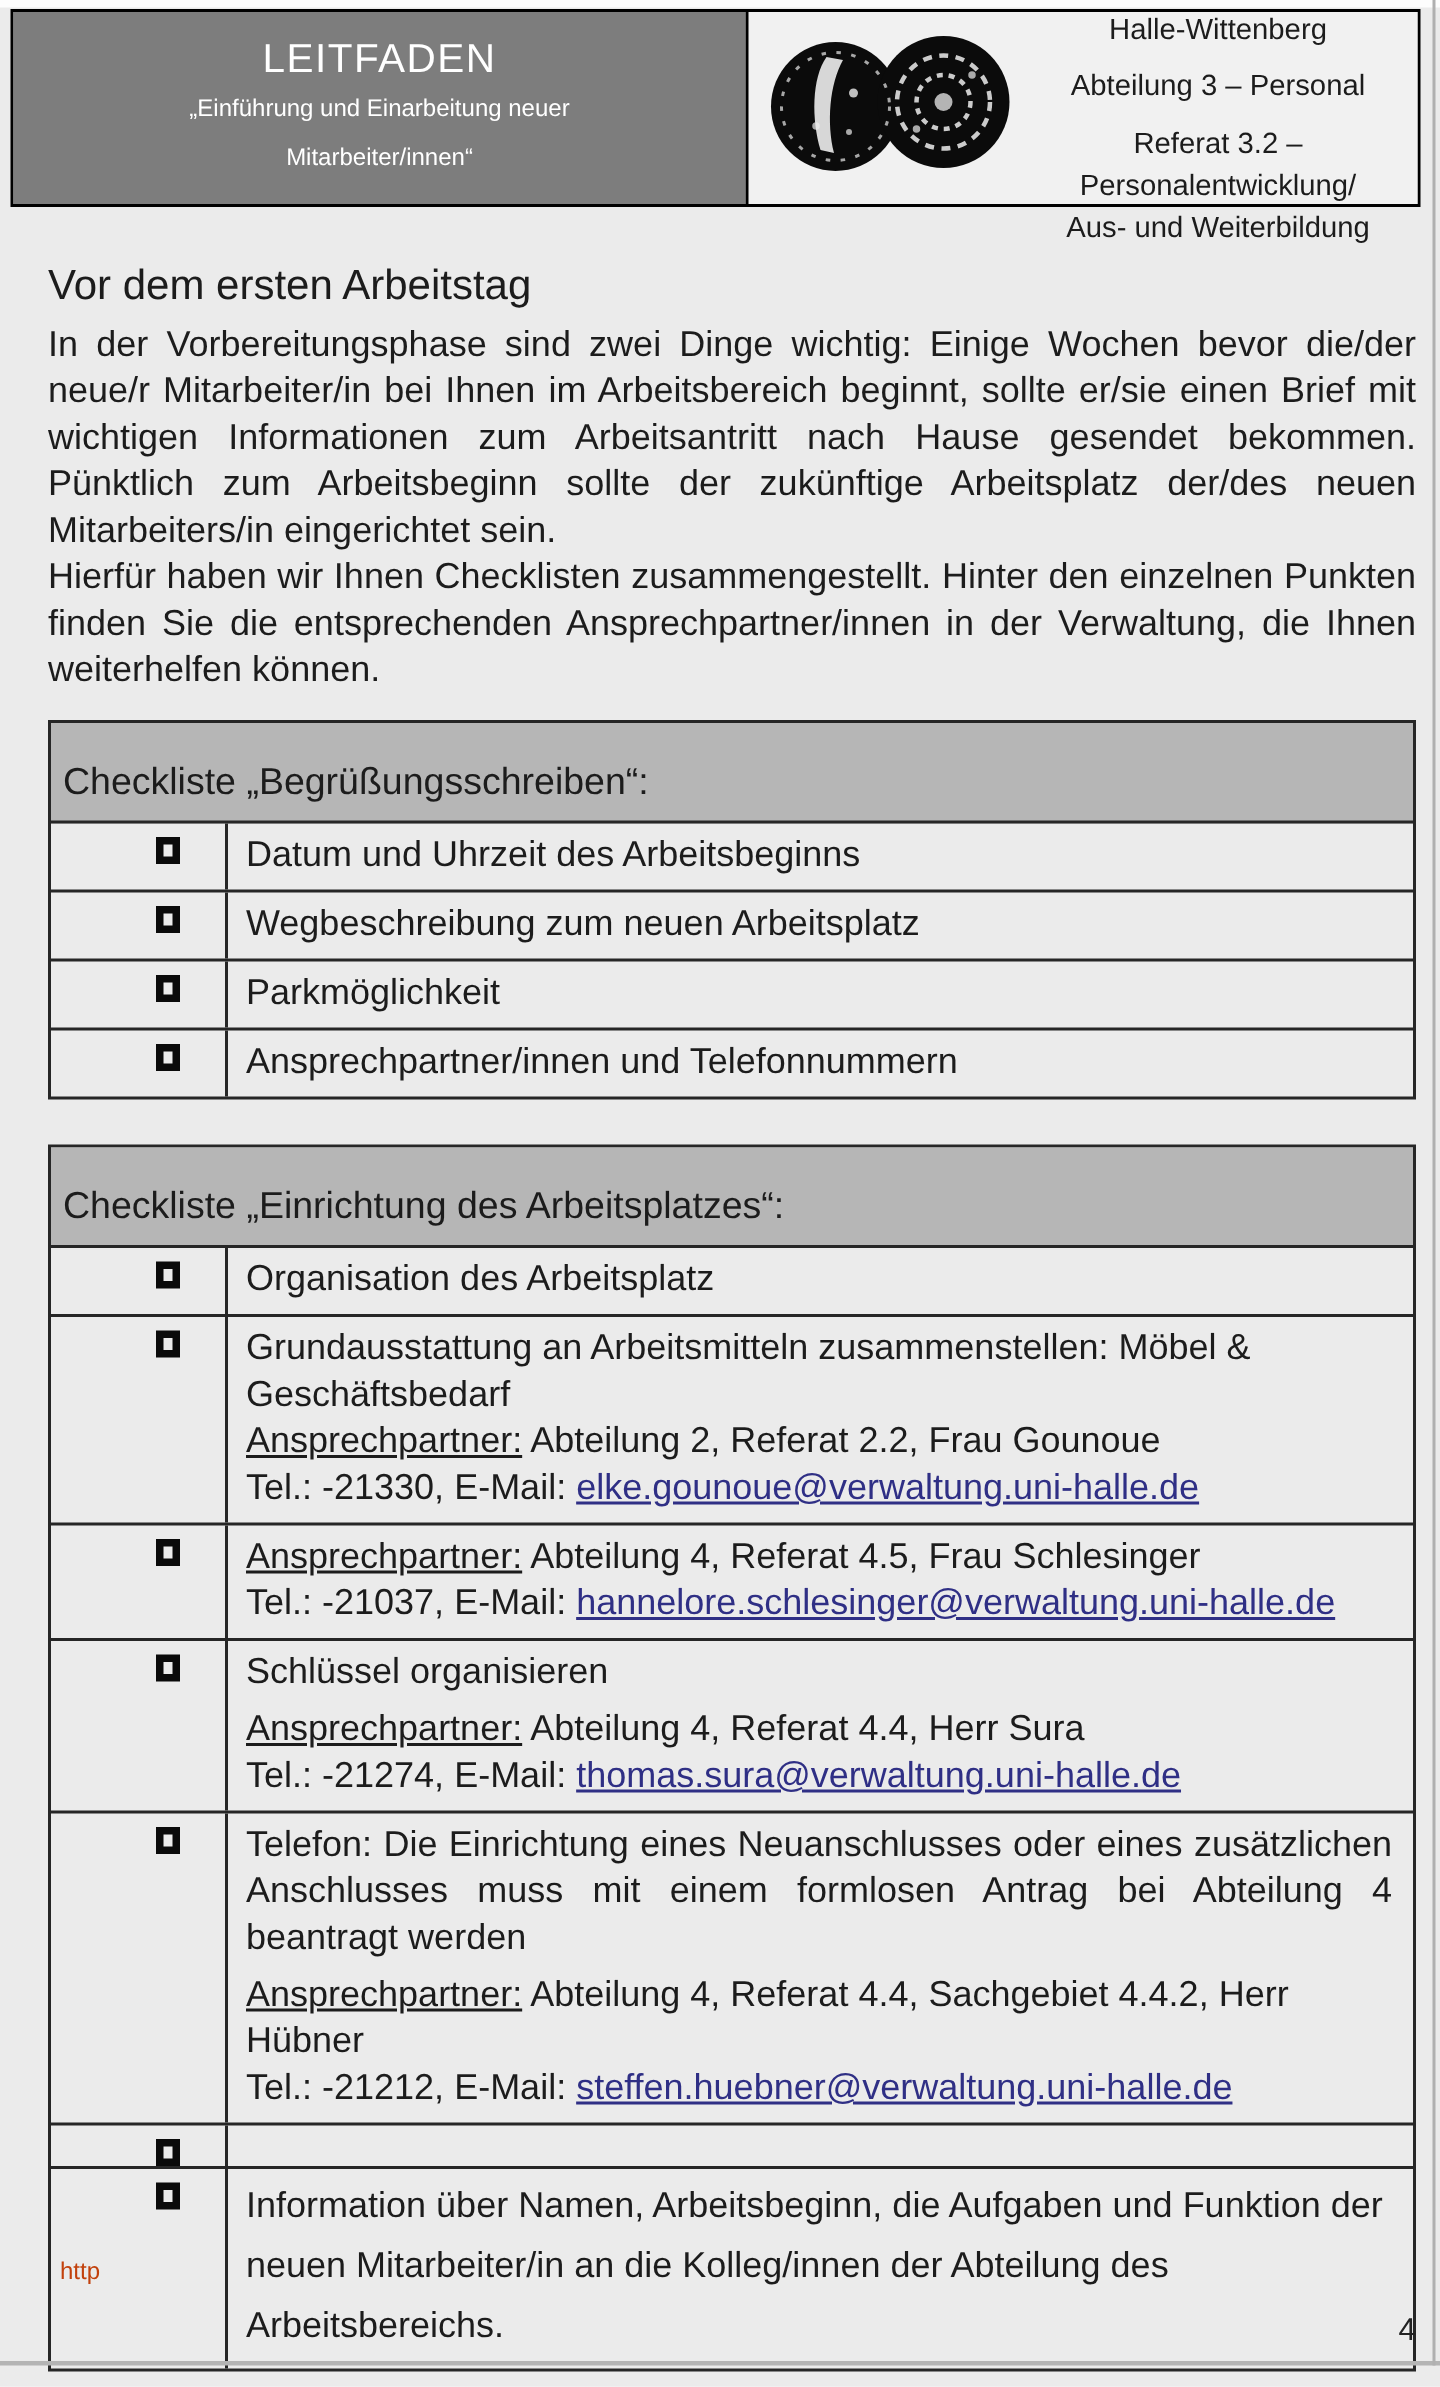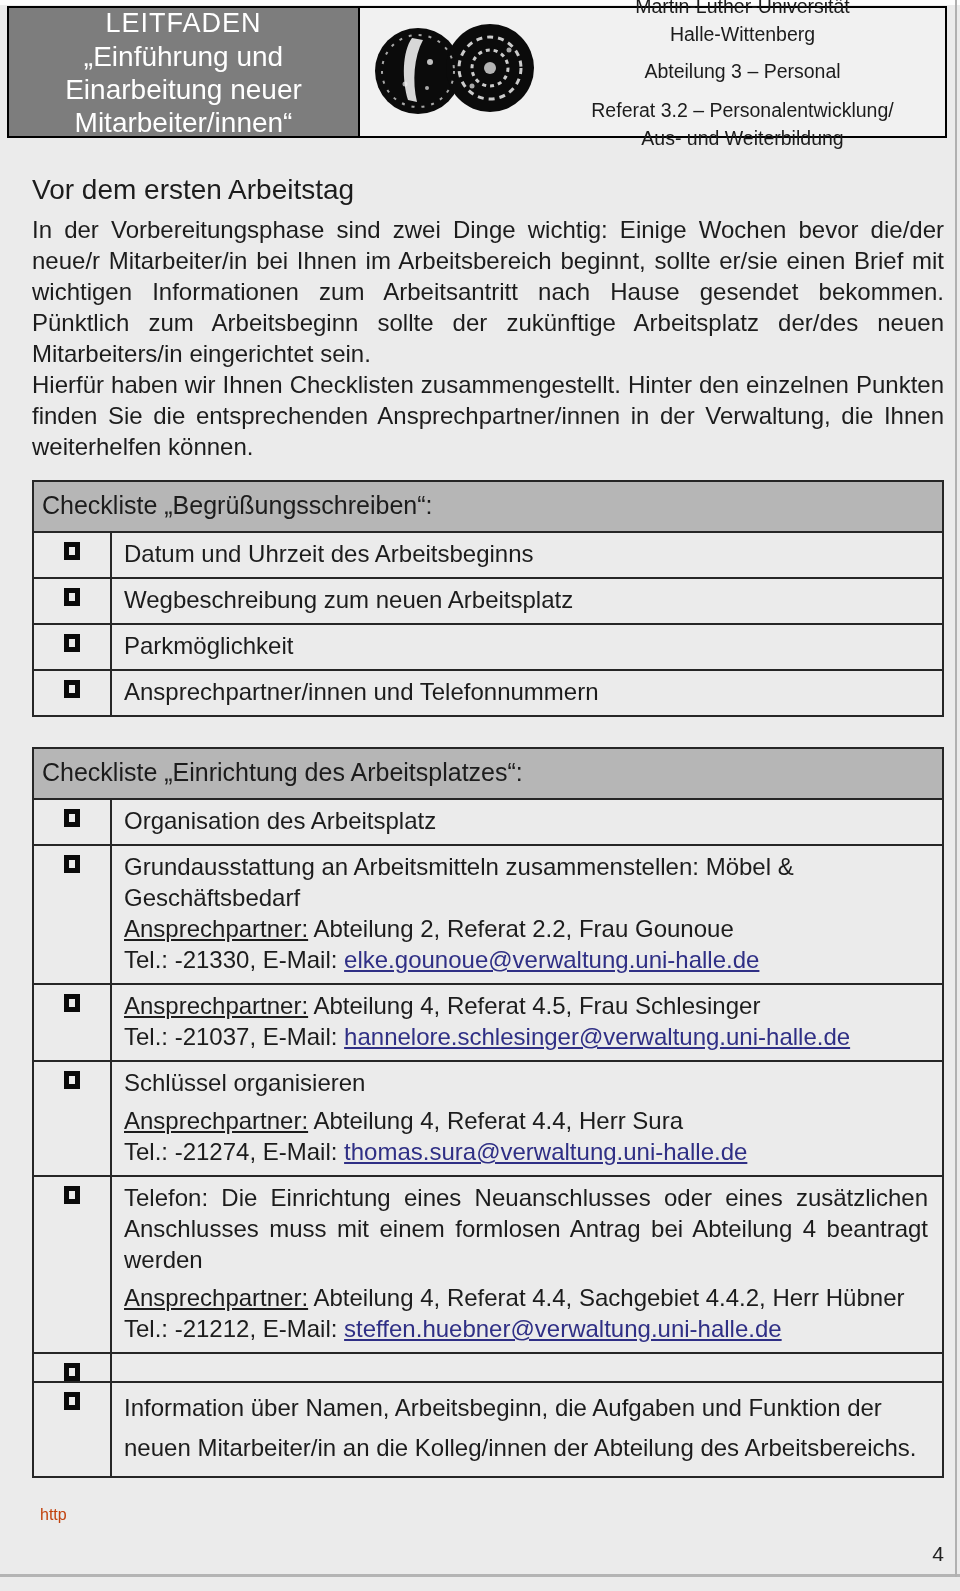--- a/index.html
+++ b/index.html
@@ -17,38 +17,38 @@
     width:960px;height:1591px;position:relative;overflow:hidden;
     background:var(--page-bg);color:var(--ink);
     font-family:"Liberation Sans","DejaVu Sans",sans-serif;
   }
   .edge-top{position:absolute;top:0;left:0;right:0;height:5px;background:#fdfdfd;}
   .edge-right{position:absolute;top:0;right:3px;width:2px;height:1577px;background:#b0b0b0;}
   .edge-bottom{position:absolute;top:1574px;left:0;right:0;height:3px;background:#b4b4b4;}
 
   
   .header-band{position:absolute;top:6px;left:7px;right:13px;height:132px;display:flex;border:2px solid #000;}
-  .banner{width:349px;background:var(--banner-bg);color:#fff;display:flex;flex-direction:column;justify-content:center;align-items:center;text-align:center;}
+  .banner{width:488px;background:var(--banner-bg);color:#fff;display:flex;flex-direction:column;justify-content:center;align-items:center;text-align:center;}
   .banner-title{font-size:27px;letter-spacing:1px;line-height:34px;}
-  .banner-subtitle{font-size:28px;line-height:33px;max-width:370px;}
+  .banner-subtitle{font-size:16px;line-height:33px;max-width:370px;}
   .panel{flex:1;background:var(--panel-bg);display:flex;align-items:center;border-left:2px solid #000;}
   .seals{margin-left:12px;flex:0 0 auto;}
   .uni{flex:1;text-align:center;font-size:19.5px;line-height:28px;padding:0 6px;}
   .uni .g2{margin-top:9px;}
   .uni .g3{margin-top:11px;}
 
   
   .content{position:absolute;top:140px;left:32px;right:16px;}
   .section-title{font-size:28px;font-weight:normal;margin:34px 0 8px;}
   .para{font-size:24px;line-height:31px;text-align:justify;hyphens:auto;}
 
   .checklist{margin-top:18px;border:2px solid var(--border);}
   .checklist + .checklist{margin-top:30px;}
-  .cl-header{background:var(--thbg);border-bottom:2px solid var(--border);font-size:25px;padding:9px 8px 11px;}
-  .cl-row{display:flex;}
+  .cl-header{background:var(--thbg);border-bottom:2px solid var(--border);font-size:25px;padding:25px 8px 11px;}
+  .cl-row{display:flex;padding-left:40px;}
   .cl-row + .cl-row{border-top:2px solid var(--border);}
   .cl-cb{flex:0 0 78px;border-right:2px solid var(--border);display:flex;justify-content:center;align-items:flex-start;padding-top:9px;}
   .checkbox{width:16px;height:18px;border:5px solid #0a0a0a;display:block;background:transparent;}
   .cl-text{flex:1;padding:5px 14px 8px 12px;font-size:24px;}
   .cl-line{line-height:31px;}
   .cl-line.justify{text-align:justify;hyphens:auto;}
   .cl-line.gap{margin-top:7px;}
   .cl-line.loose{line-height:40px;}
   .seg-underline{text-decoration:underline;}
   a.seg-link{color:var(--link);text-decoration:underline;cursor:pointer;}

